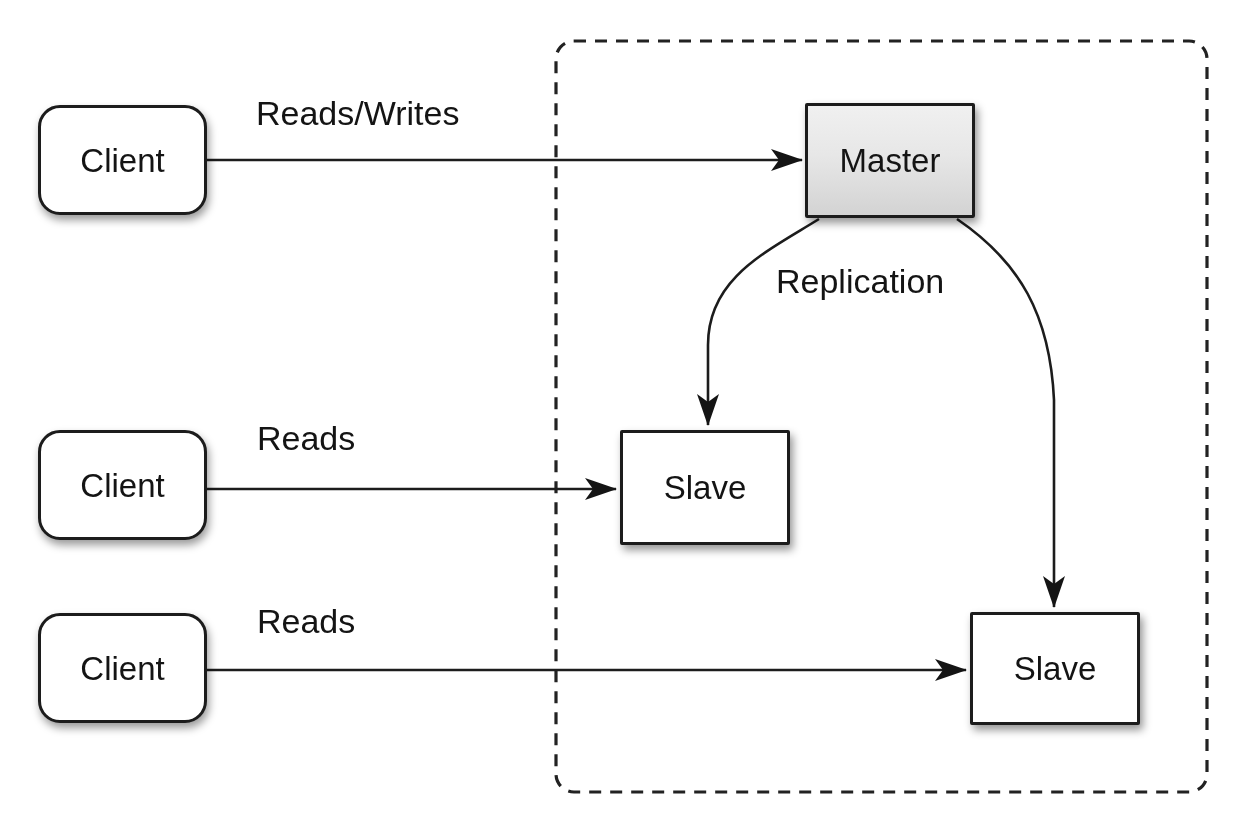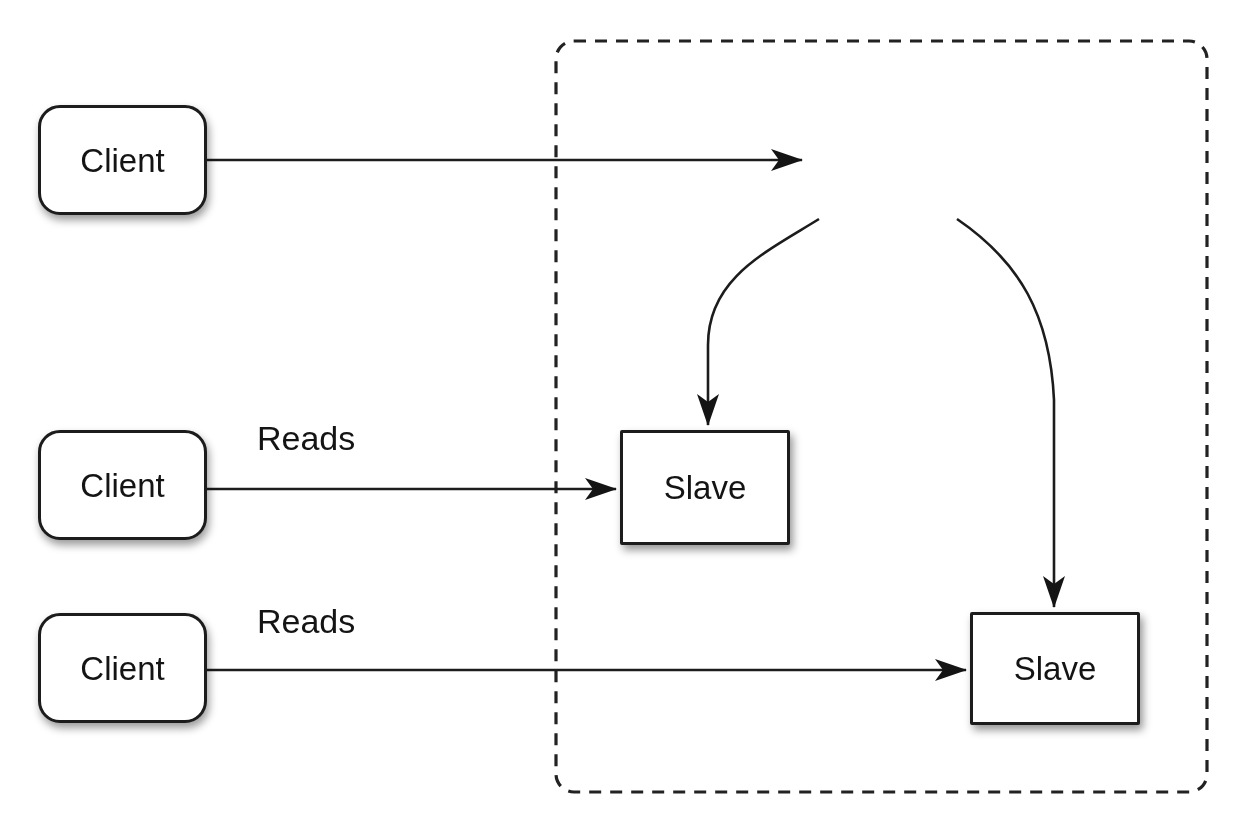--- a/index.html
+++ b/index.html
@@ -110,28 +110,33 @@
   </div>
 
   <div class="node node-client node-client-2">
     <span>Client</span>
   </div>
 
   <div class="node node-client node-client-3">
     <span>Client</span>
   </div>
 
+  <div class="node node-rect node-master">
+    <span>Master</span>
+  </div>
 
   <div class="node node-rect node-slave-1">
     <span>Slave</span>
   </div>
 
   <div class="node node-rect node-slave-2">
     <span>Slave</span>
   </div>
 
+  <div class="edge-label label-reads-writes">Reads/Writes</div>
 
   <div class="edge-label label-reads-2">Reads</div>
 
   <div class="edge-label label-reads-3">Reads</div>
 
+  <div class="edge-label label-replication">Replication</div>
 
 </div>
 
 </body></html>

